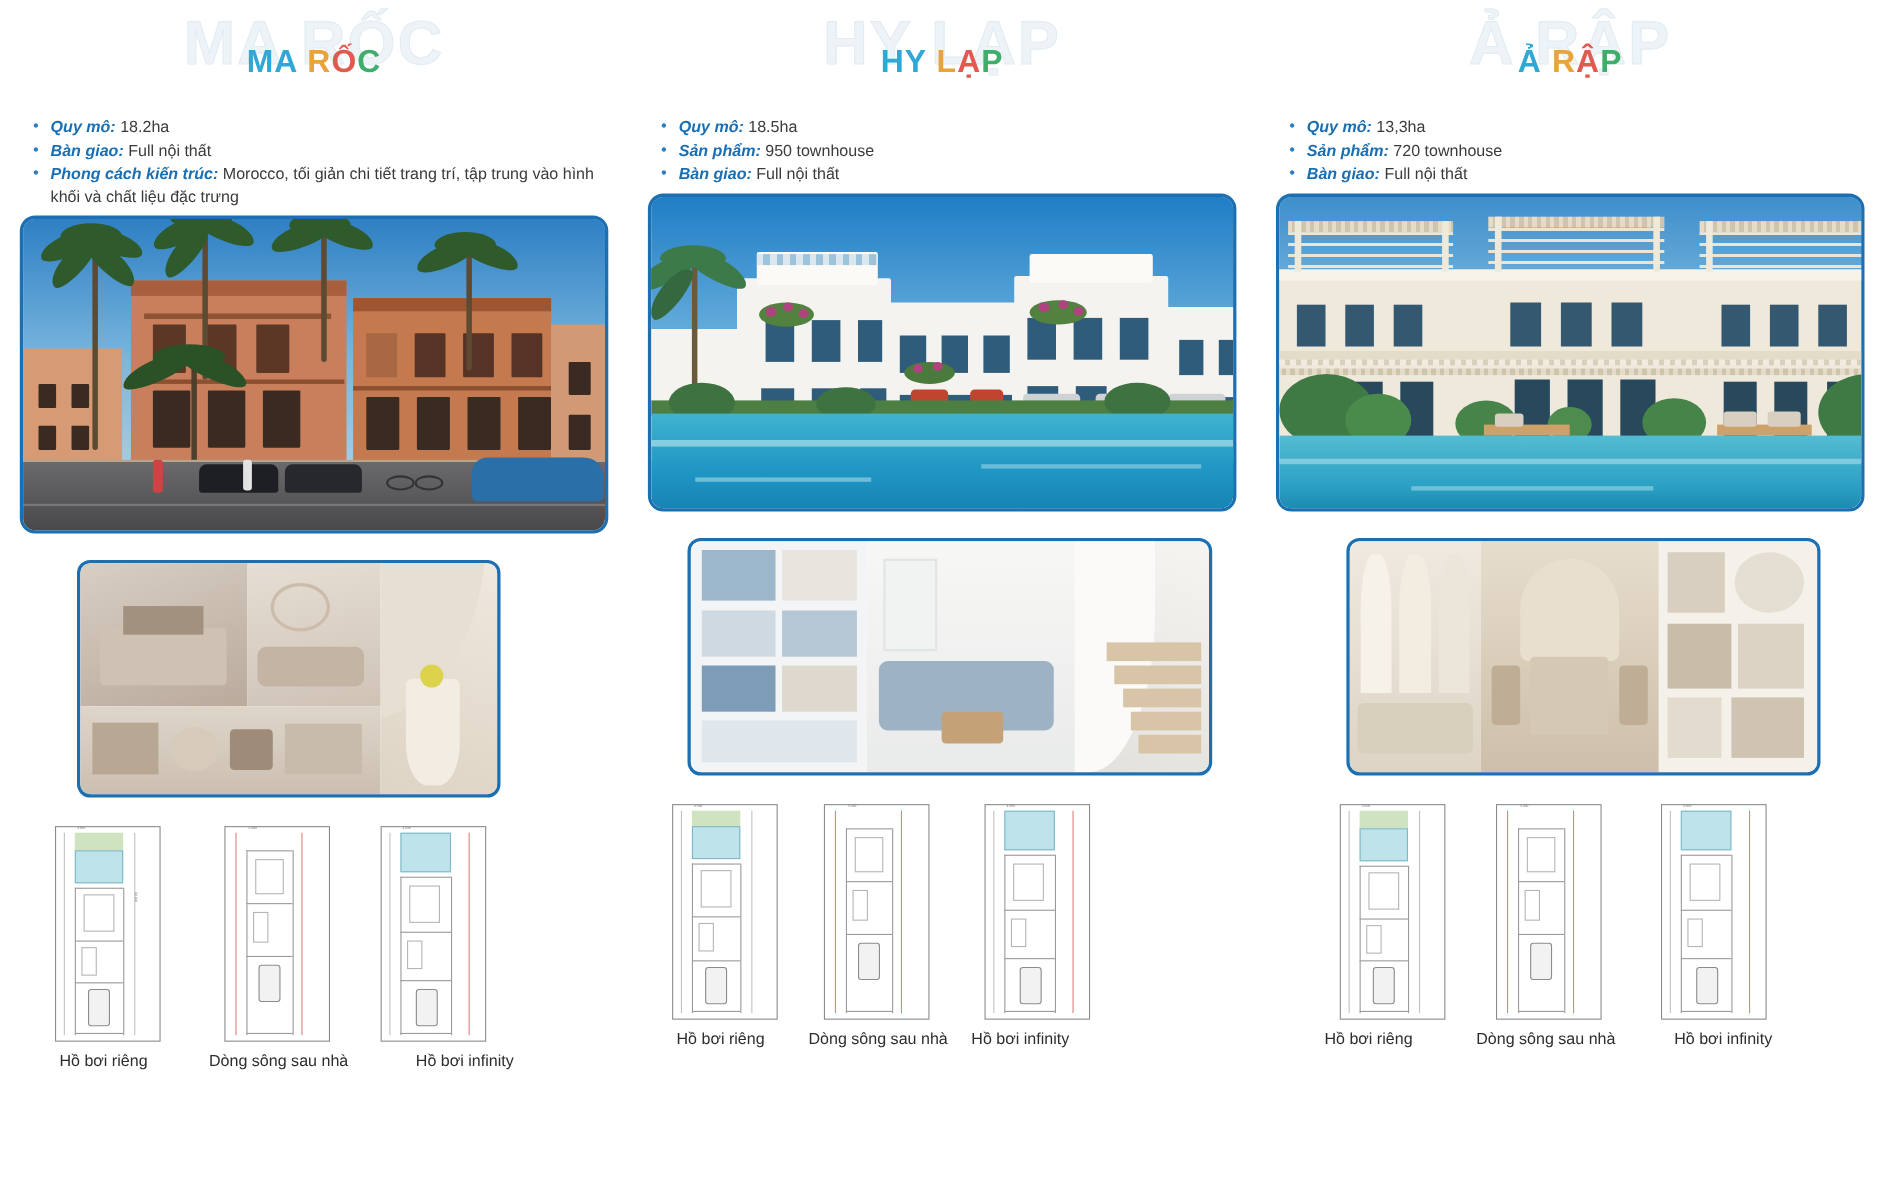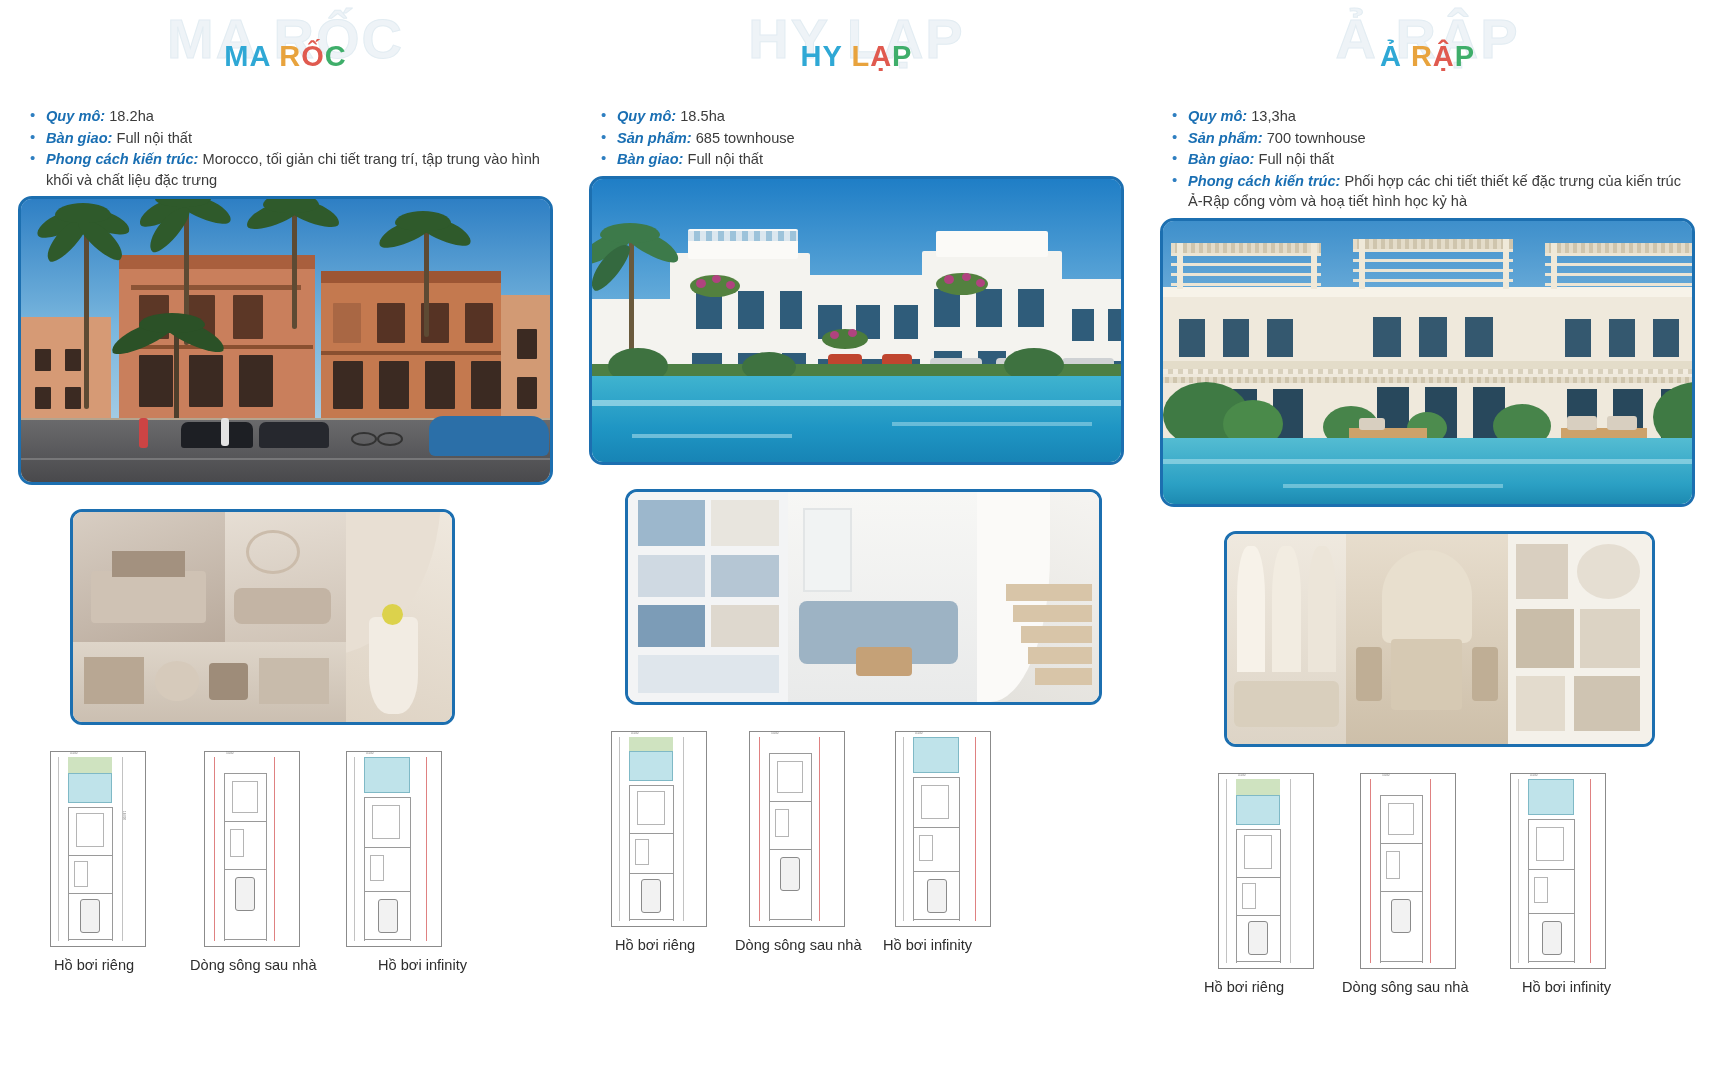--- a/index.html
+++ b/index.html
@@ -376,21 +376,21 @@
 
     <div class="title-wrap">
       <div class="title-ghost">HY LẠP</div>
       <div class="title-main">
         <span style="color:#2fa8d5">HY </span><span style="color:#e8a33d">L</span><span style="color:#e05a4f">Ạ</span><span style="color:#3fae6a">P</span>
       </div>
     </div>
 
     <ul class="bullets">
       <li><span class="lbl">Quy mô:</span><span> 18.5ha</span></li>
-      <li><span class="lbl">Sản phẩm:</span><span> 685 townhouse</span></li>
+      <li><span class="lbl">Sản phẩm:</span><span> 950 townhouse</span></li>
       <li><span class="lbl">Bàn giao:</span><span> Full nội thất</span></li>
     </ul>
 
     <div class="hero">
       <div class="hero-inner">
         <div class="sky sky-b"></div>
 
         <div class="w-block" style="left:-10px;top:120px;width:110px;height:120px;"></div>
         <div class="w-block" style="left:78px;top:74px;width:140px;height:168px;"></div>
         <div class="w-block" style="left:96px;top:50px;width:110px;height:30px;background:#fbfaf7;"></div>
@@ -552,23 +552,22 @@
 
     <div class="title-wrap">
       <div class="title-ghost">Ả RẬP</div>
       <div class="title-main">
         <span style="color:#2fa8d5">Ả </span><span style="color:#e8a33d">R</span><span style="color:#e05a4f">Ậ</span><span style="color:#3fae6a">P</span>
       </div>
     </div>
 
     <ul class="bullets">
       <li><span class="lbl">Quy mô:</span><span> 13,3ha</span></li>
-      <li><span class="lbl">Sản phẩm:</span><span> 700 townhouse</span></li>
+      <li><span class="lbl">Sản phẩm:</span><span> 720 townhouse</span></li>
       <li><span class="lbl">Bàn giao:</span><span> Full nội thất</span></li>
-      <li><span class="lbl">Phong cách kiến trúc:</span><span> Phối hợp các chi tiết thiết kế đặc trưng của kiến trúc Ả-Rập cổng vòm và hoạ tiết hình học kỷ hà</span></li>
     </ul>
 
     <div class="hero">
       <div class="hero-inner">
         <div class="sky sky-c"></div>
 
         <div class="a-block" style="left:-10px;top:66px;width:600px;height:176px;"></div>
         <div class="a-block" style="left:-10px;top:66px;width:600px;height:10px;background:#f7f3e9;"></div>
 
         <div class="a-perg" style="left:8px;top:22px;width:150px;height:10px;"></div>

